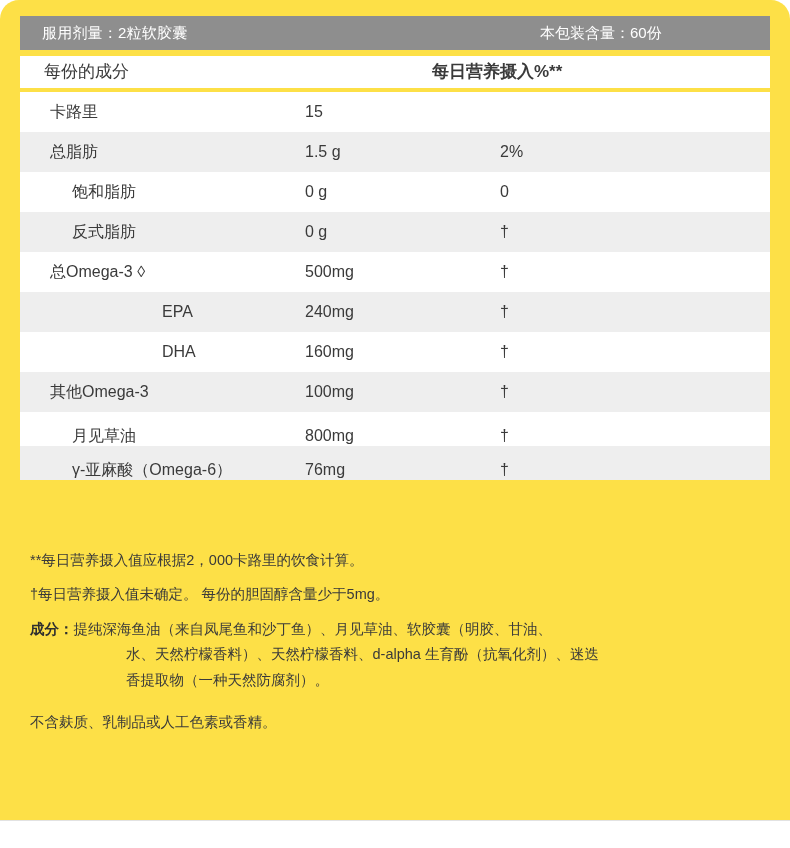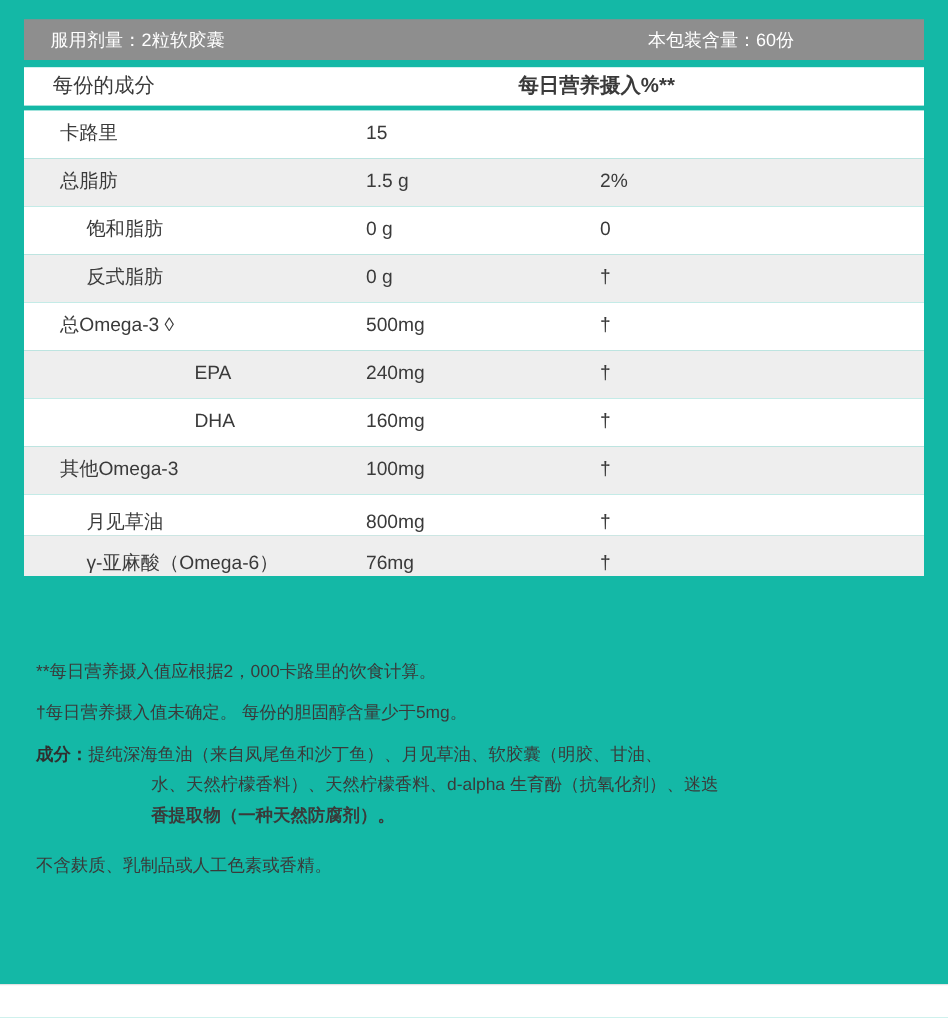--- a/index.html
+++ b/index.html
@@ -11,21 +11,22 @@
     width: 790px;
     height: 848px;
     font-family: "Liberation Sans", sans-serif;
     color: #333333;
     overflow: hidden;
   }
   .page {
     position: relative;
     width: 790px;
     height: 848px;
-    background: #14b8a6;
+    background: #fde047;
+    border-radius: 19px;
   }
 
   
   .header-bar {
     position: absolute;
     left: 20px;
     top: 16px;
     width: 750px;
     height: 34px;
     background: #8e8e8e;
@@ -161,21 +162,20 @@
     color: #2f2f2f;
   }
   .ingredients .body {
     display: inline;
   }
   .ing-line2 {
     padding-left: 96px;
   }
   .ing-line3 {
     padding-left: 96px;
-    font-weight: bold;
   }
   .free-note {
     position: relative;
     padding-left: 10px;
     margin-top: 18px;
     font-size: 14.5px;
     color: #3a3a3a;
     line-height: 1.6;
   }
 

